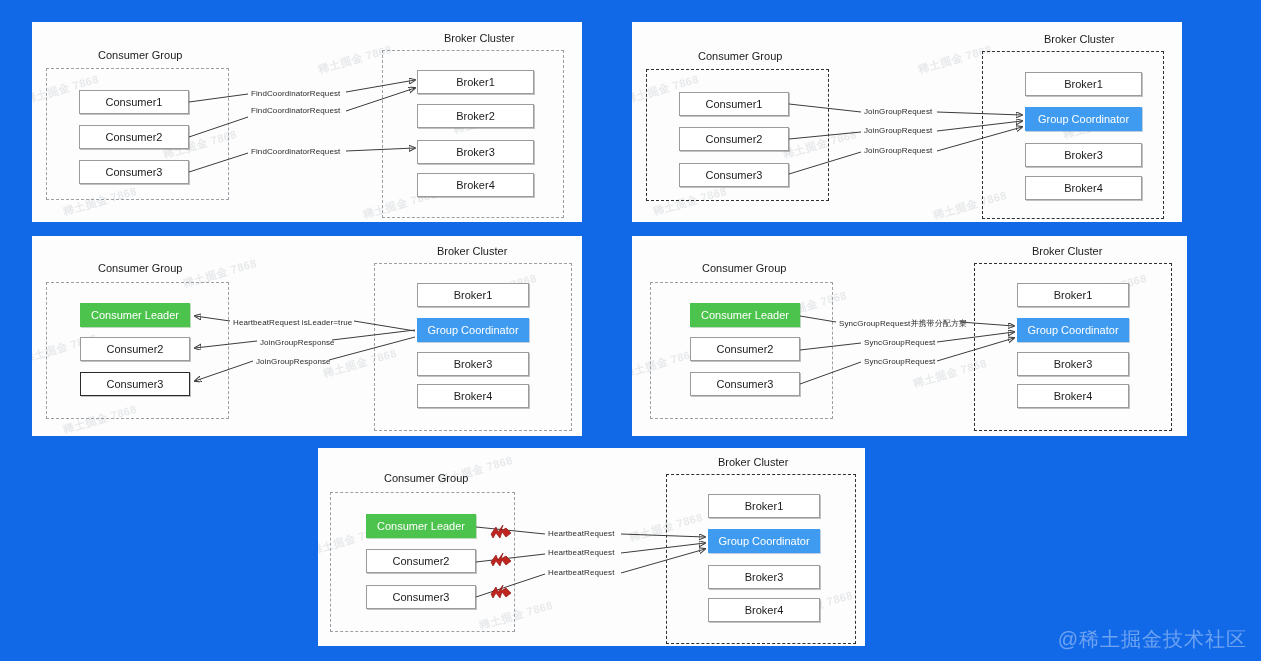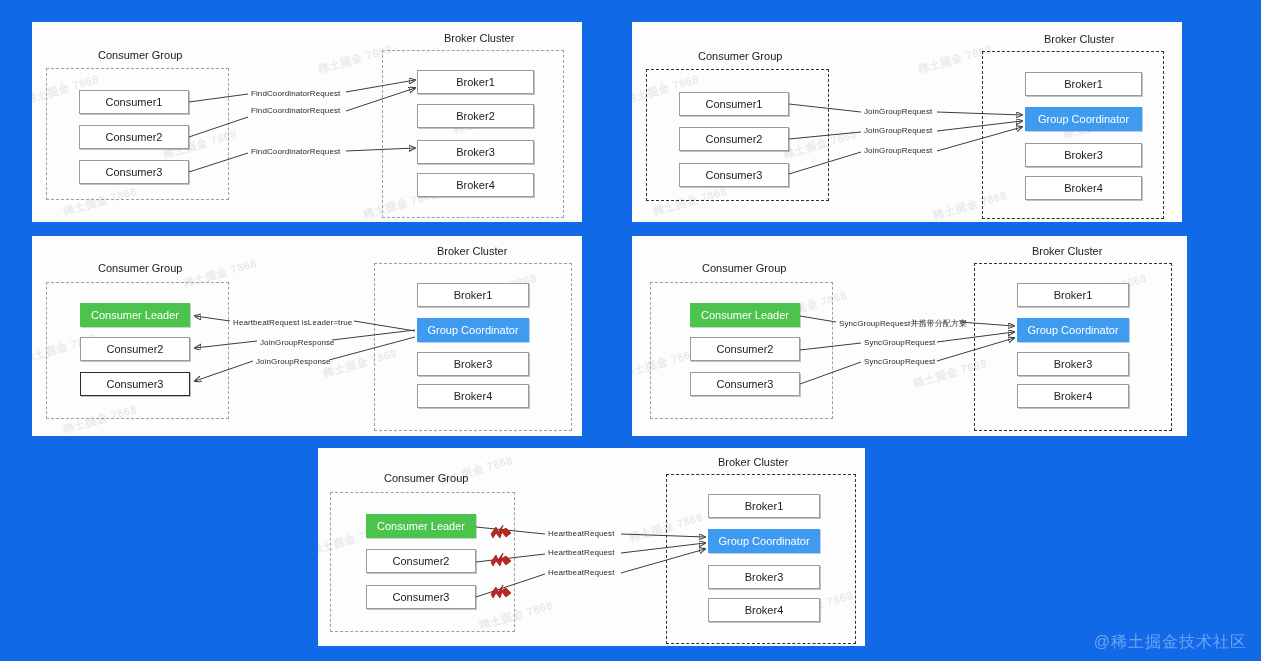--- a/index.html
+++ b/index.html
@@ -89,21 +89,21 @@
   .arrows { position: absolute; inset: 0; pointer-events: none; }
   .arrows line, .arrows path { stroke: #3c3c3c; stroke-width: 1; fill: none; }
 
   
   .bolt { position: absolute; width: 24px; height: 16px; }
 
   
   .brand {
     position: absolute;
     right: 14px; bottom: 8px;
-    font-size: 16px;
+    font-size: 20px;
     color: rgba(255,255,255,0.38);
     letter-spacing: 1px;
     user-select: none;
   }
 </style>
 </head>
 <body>
 
 <div class="panel" style="left:32px; top:22px; width:550px; height:200px;">
   <div class="panel-inner">

